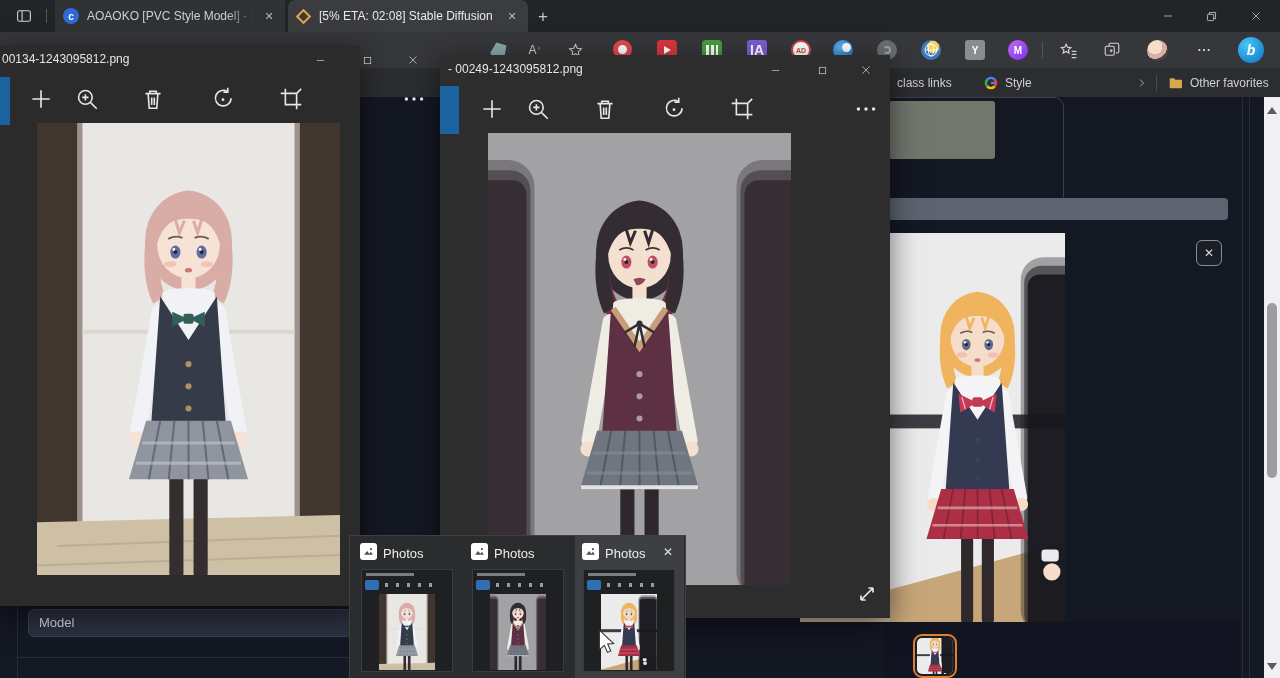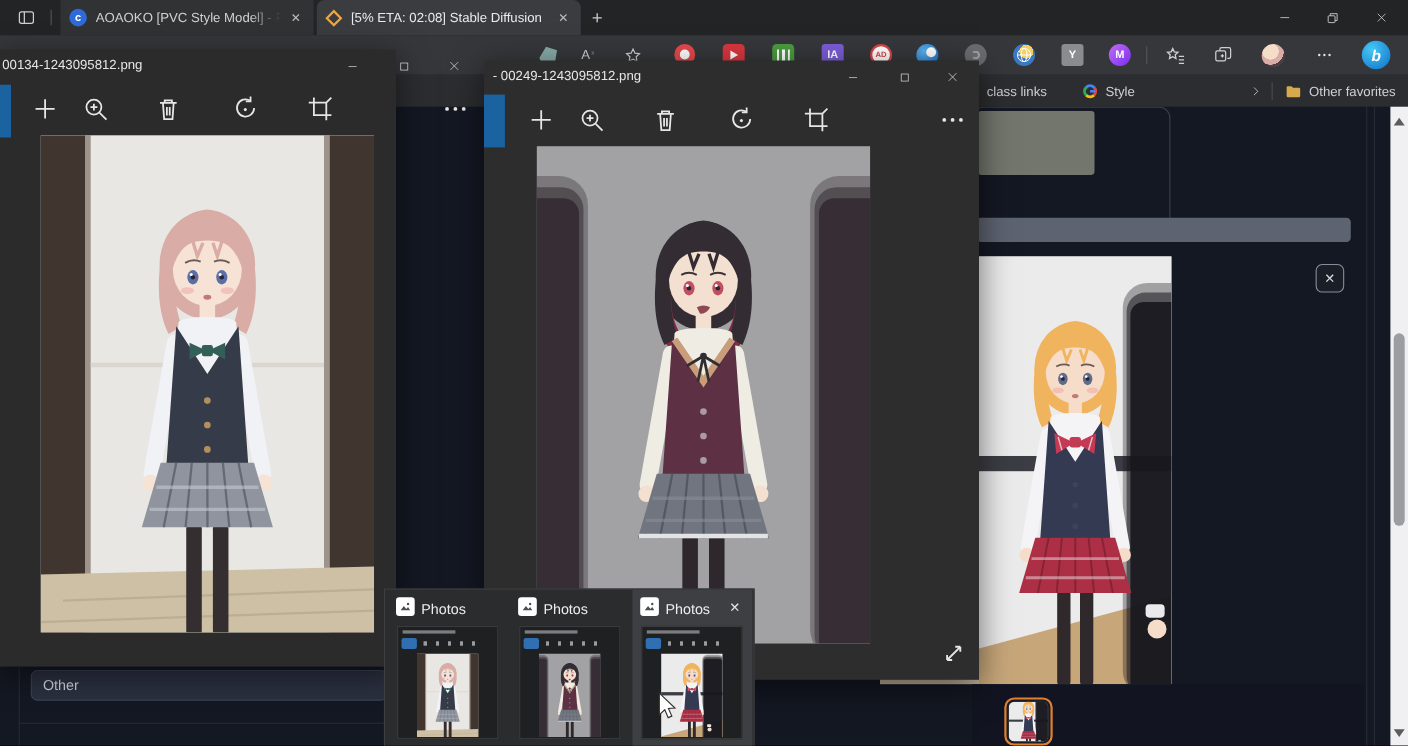--- a/index.html
+++ b/index.html
@@ -143,21 +143,21 @@
         </svg>
       </span>
     </span>
   <span class="ext ring" style="left:613px;border:5px solid #e5484d;background:#fff;width:19px;height:19px"></span>
   <span class="ext" style="left:657px;background:#d9363e;border-radius:4px">
       <span style="width:0;height:0;border-left:7px solid #fff;border-top:4.5px solid transparent;border-bottom:4.5px solid transparent"></span>
     </span>
   <span class="ext" style="left:702px;background:#4a9b3f;border-radius:4px">
       <span style="width:12px;height:11px;background:repeating-linear-gradient(90deg,#fff 0 2.5px,transparent 2.5px 5px)"></span>
     </span>
-  <span class="ext" style="left:747px;background:#7b5cd6;border-radius:3px;font-size:10px">
+  <span class="ext" style="left:747px;background:#7b5cd6;border-radius:3px;font-size:14px">
       <span>IA</span>
     </span>
   <span class="ext ring" style="left:791px;background:#fff;border:2px solid #d44444;color:#d44444;font-size:7px;width:20px;height:20px">
       <span>AD</span>
     </span>
   <span class="ext ring" style="left:833px;background:radial-gradient(circle at 35% 35%,#5cb4ee,#1565c0)">
       <span class="ring" style="width:9px;height:9px;background:#fff;margin-left:6px;margin-top:-5px"></span>
     </span>
   <span class="ext ring" style="left:877px;background:#6a6d70">
       <span class="ring" style="width:8px;height:8px;border:2px solid #9fa2a5;border-left-color:transparent"></span>
@@ -359,21 +359,21 @@
           <circle cx="161.5" cy="126.5" r="1.4" fill="#fff"></circle>
           <path d="M130,116 Q137,112 144,115 M156,115 Q163,112 170,116" stroke="#6b5a55" stroke-width="1.8" fill="none"></path>
           <ellipse cx="132" cy="141" rx="6" ry="3" fill="#eda4a0" opacity=".5"></ellipse>
           <ellipse cx="168" cy="141" rx="6" ry="3" fill="#eda4a0" opacity=".5"></ellipse>
           <ellipse cx="150" cy="147" rx="3.5" ry="2.2" fill="#c4787a"></ellipse>
         </svg>
       </div>
     </div>
   <div class="abs sdline" style="left:1242px;top:97px;width:1px;height:581px"></div>
   <div class="abs sdline" style="left:1249px;top:97px;width:1px;height:581px"></div>
-  <div class="abs nonebox"><span>Other</span></div>
+  <div class="abs nonebox"><span>Model</span></div>
   <div class="abs sdline" style="left:17px;top:606px;width:1px;height:72px"></div>
   <div class="abs sdline" style="left:17px;top:657px;width:332px;height:1px"></div>
   <div class="abs scrolltrack"></div>
   <div class="abs tri triup"></div>
   <div class="abs scrollthumb"></div>
   <div class="abs tri tridown"></div>
 
   <div class="abs pwin pwin1 z10">
     <div class="ptitle" style="left:2px">00134-1243095812.png</div>
     <div class="pctl" style="left:305px">

